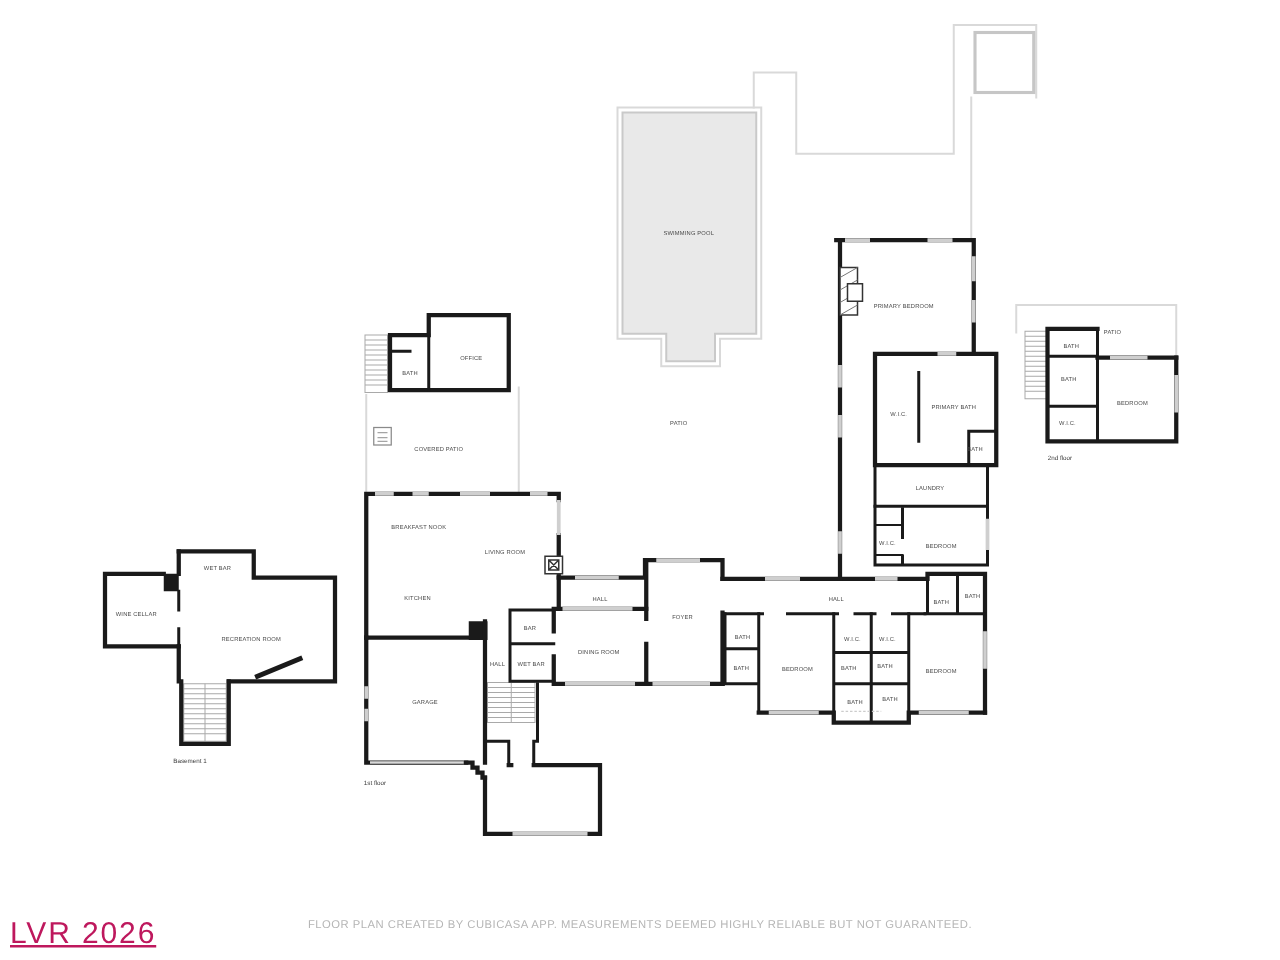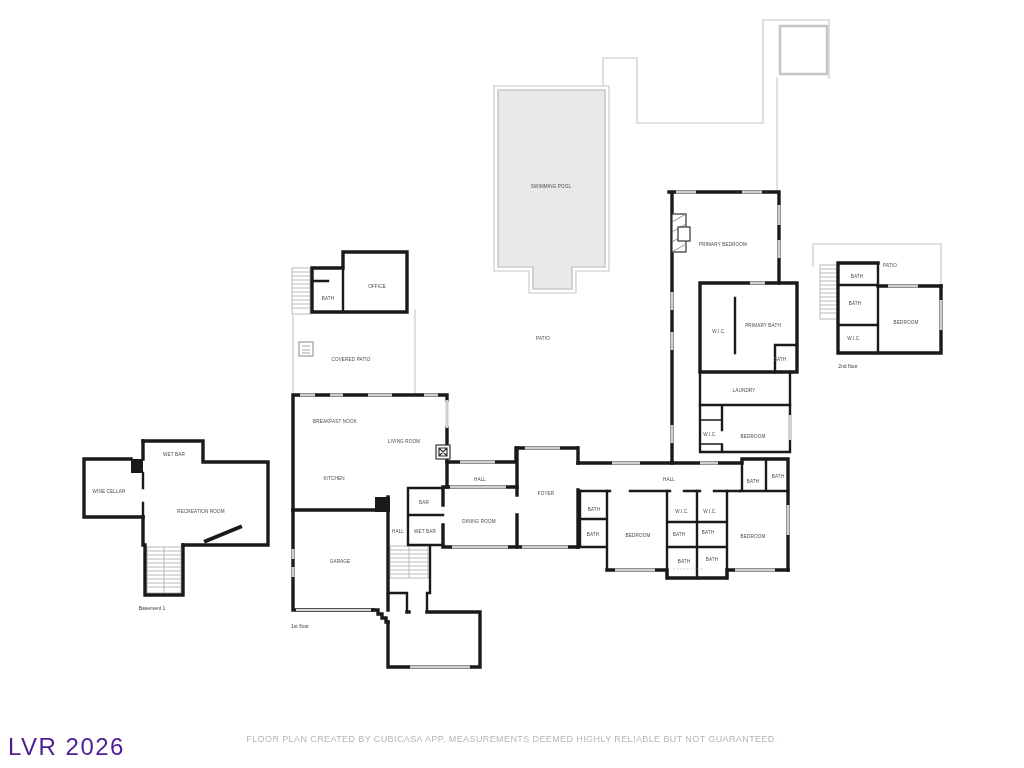--- a/index.html
+++ b/index.html
@@ -4,21 +4,21 @@
 <style>
   html,body{margin:0;padding:0;background:#ffffff;}
   .page{position:relative;width:1024px;height:768px;background:#ffffff;overflow:hidden;
         font-family:"Liberation Sans",sans-serif;}
   svg{position:absolute;left:0;top:0;}
   .room-label{font-family:"Liberation Sans",sans-serif;font-size:4.6px;fill:#4a4a4a;
               letter-spacing:.15px;text-anchor:middle;}
   .floor-label{font-family:"Liberation Sans",sans-serif;font-size:5px;fill:#3a3a3a;text-anchor:middle;}
   .footer{position:absolute;left:0;right:0;top:734px;text-align:center;
           font-size:9px;color:#b5b5b5;letter-spacing:.4px;}
-  .watermark{position:absolute;left:8px;top:733px;font-size:24px;color:#4c1d95;letter-spacing:1.5px;}
+  .watermark{position:absolute;left:8px;top:733px;font-size:24px;color:#be185d;letter-spacing:1.5px;text-decoration:underline;}
 </style>
 </head>
 <body>
 
 <div class="page">
 
 <svg width="1024" height="768" viewBox="0 0 1024 768">
 
   <g stroke="#d9d9d9" stroke-width="1.6" fill="none" stroke-linecap="square">
     <path d="M494,86 H609 V271 H576 V293 H529 V271 H494 Z"></path>

